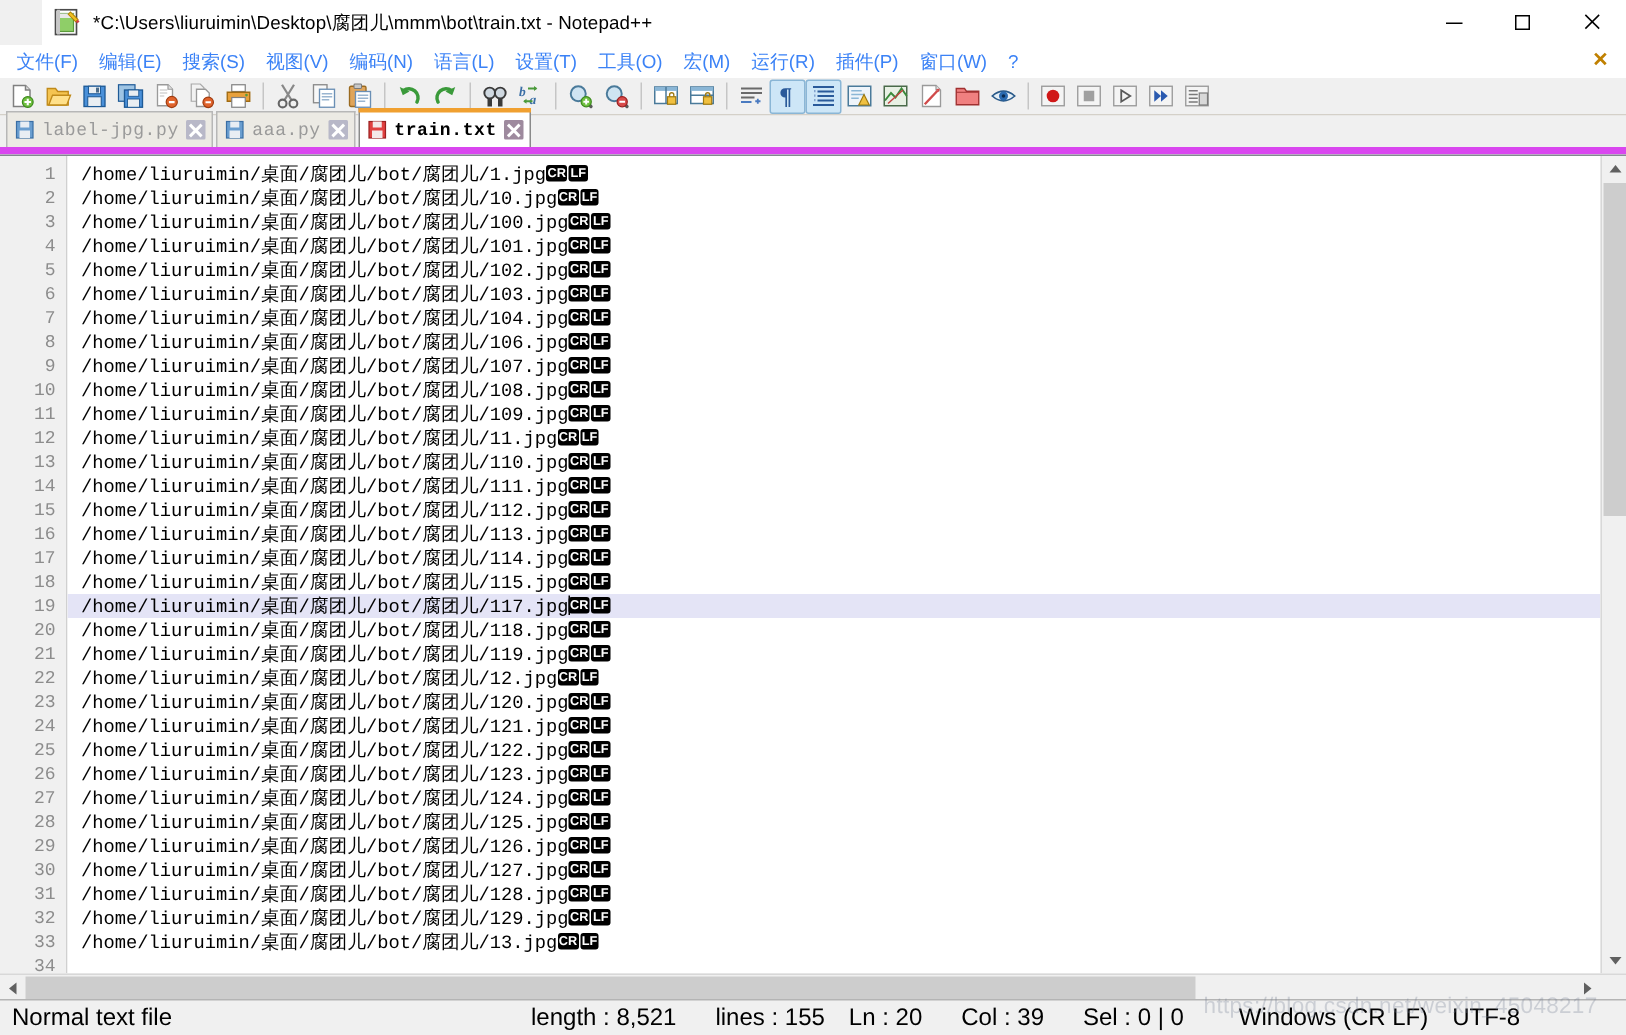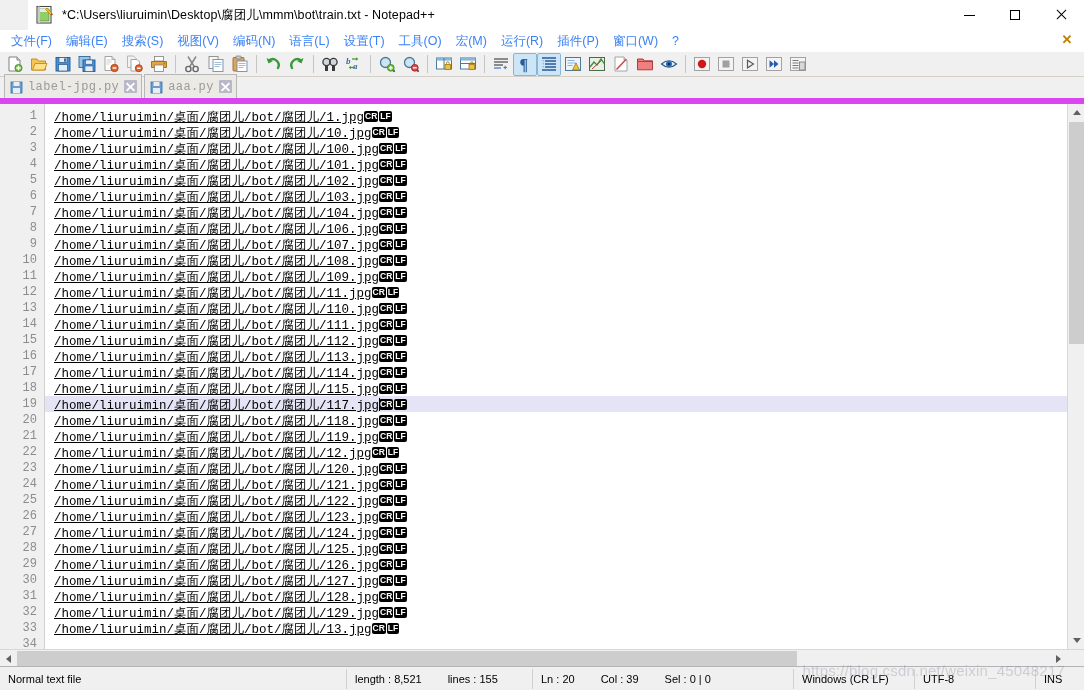--- a/index.html
+++ b/index.html
@@ -117,21 +117,20 @@
     font-size: 12px; line-height: 16px; color: #8c8c8c; padding-right: 7px;
     height: 16px;
   }
   .code {
     flex: 1 1 auto; padding-top: 4px; position: relative; overflow: hidden;
     background: #ffffff;
   }
   .cline {
     height: 16px; line-height: 16px; white-space: nowrap; position: relative;
     padding-left: 9px;
-    text-decoration: underline;
   }
   .cline.current { background: #e4e4f6; }
   .ctext {
     font-family: "Liberation Mono", "DejaVu Sans Mono", monospace;
     font-size: 12.5px; color: #000; letter-spacing: 0px;
   }
   .eol {
     display: inline-block; background: #000; color: #fff; font-weight: bold;
     font-family: "Liberation Sans", sans-serif;
     font-size: 8.5px; line-height: 11px; height: 11px; padding: 0 1px;
@@ -173,21 +172,21 @@
   .arrow-left { width:0;height:0;border-top:4px solid transparent;border-bottom:4px solid transparent;border-right:5px solid #606060;}
   .arrow-right{ width:0;height:0;border-top:4px solid transparent;border-bottom:4px solid transparent;border-left:5px solid #606060;}
   .hs-thumb { position:absolute; left:17px; top:1px; height:15px; background:#cdcdcd; }
 
   
   .statusbar {
     height: 24px; flex: 0 0 24px; background: #f0f0f0; display: flex;
     align-items: center; border-top: 1px solid #b4b4b4; position: relative;
   }
   .st-cell {
-    font-size: 11px; color: #000; height: 24px; display: flex;
+    font-size: 16px; color: #000; height: 24px; display: flex;
     align-items: center; padding: 0 8px; white-space: nowrap;
   }
   .st-div { width:1px; height: 20px; background: #d0d0d0; }
   .st-filetype { flex: 0 0 346px; }
   .st-metrics  { flex: 0 0 185px; }
   .st-pos      { flex: 0 0 260px; }
   .st-eolfmt   { flex: 0 0 120px; }
   .st-enc      { flex: 0 0 120px; }
   .st-ins      { flex: 1 1 auto; }
   .st-sub { margin-right: 26px; }
@@ -519,20 +518,32 @@
         <svg width="13" height="13" viewBox="0 0 13 13">
           <rect x="1" y="1" width="11" height="11" fill="#6a9ed0" stroke="#3a6ea5" stroke-width="0.8"></rect>
           <rect x="3.5" y="1" width="6" height="4" fill="#e8eef4"></rect>
           <rect x="3" y="7" width="7" height="5" fill="#e8eef4"></rect>
         </svg>
       </span>
       <span class="tab-label">aaa.py</span>
       <span class="tab-x"></span>
     </div>
 
+    <div class="tab active">
+      <span class="accent"></span>
+      <span class="tab-ico">
+        <svg width="13" height="13" viewBox="0 0 13 13">
+          <rect x="1" y="1" width="11" height="11" fill="#e04040" stroke="#9a2020" stroke-width="0.8"></rect>
+          <rect x="3.5" y="1" width="6" height="4" fill="#f4e8e8"></rect>
+          <rect x="3" y="7" width="7" height="5" fill="#f4e8e8"></rect>
+        </svg>
+      </span>
+      <span class="tab-label">train.txt</span>
+      <span class="tab-x"></span>
+    </div>
 
   </div>
 
   <div class="editor-wrap">
     <div class="gutter" id="gutter">
         <div class="ln">1</div>
         <div class="ln">2</div>
         <div class="ln">3</div>
         <div class="ln">4</div>
         <div class="ln">5</div>

